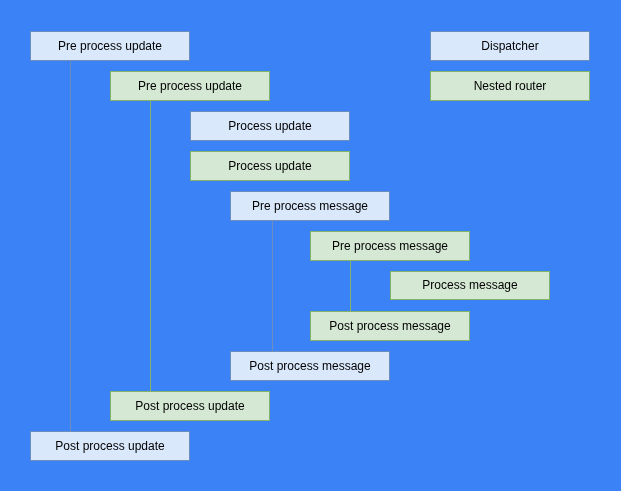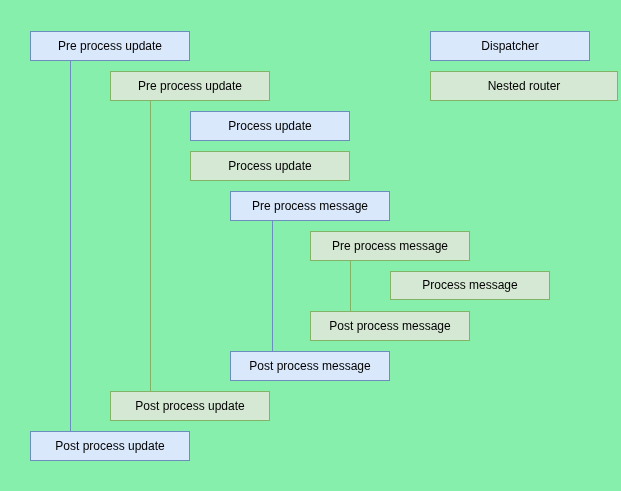--- a/index.html
+++ b/index.html
@@ -59,21 +59,21 @@
     height: 100%;
     pointer-events: none;
   }
   .legend-group .node {
     pointer-events: auto;
   }
 </style>
 </head>
 <body>
 
-<div id="canvas" style="width: 621px; height: 491px; background: #86efac;">
+<div id="canvas" style="width: 621px; height: 491px; background: #3b82f6;">
   <div id="edge-layer">
       <div class="edge dispatcher" style="left: 70px; top: 61px; width: 1px; height: 370px;"></div>
       <div class="edge nested" style="left: 150px; top: 101px; width: 1px; height: 290px;"></div>
       <div class="edge dispatcher" style="left: 272px; top: 221px; width: 1px; height: 130px;"></div>
       <div class="edge nested" style="left: 350px; top: 261px; width: 1px; height: 50px;"></div>
     </div>
   <div id="node-layer">
       <div class="node dispatcher" style="left: 30px; top: 31px; width: 160px; height: 30px;">
         <span>Pre process update</span>
       </div>
@@ -105,17 +105,17 @@
         <span>Post process update</span>
       </div>
       <div class="node dispatcher" style="left: 30px; top: 431px; width: 160px; height: 30px;">
         <span>Post process update</span>
       </div>
     </div>
   <div class="legend-group" id="legend-layer">
       <div class="node dispatcher" style="left: 430px; top: 31px; width: 160px; height: 30px;">
         <span>Dispatcher</span>
       </div>
-      <div class="node nested" style="left: 430px; top: 71px; width: 188px; height: 30px;">
+      <div class="node nested" style="left: 430px; top: 71px; width: 160px; height: 30px;">
         <span>Nested router</span>
       </div>
     </div>
 </div>
 
 </body></html>

